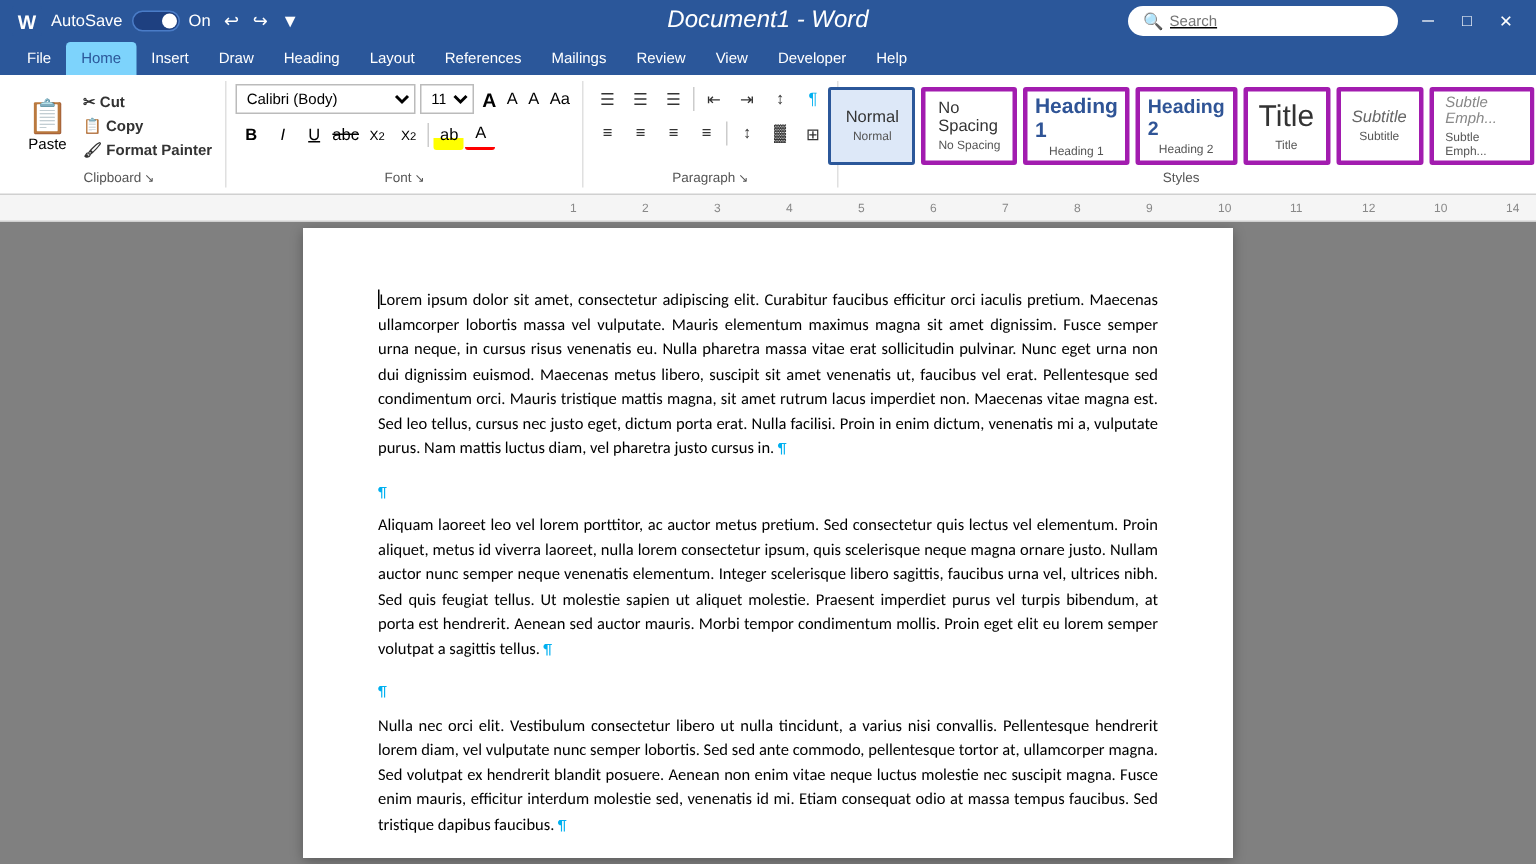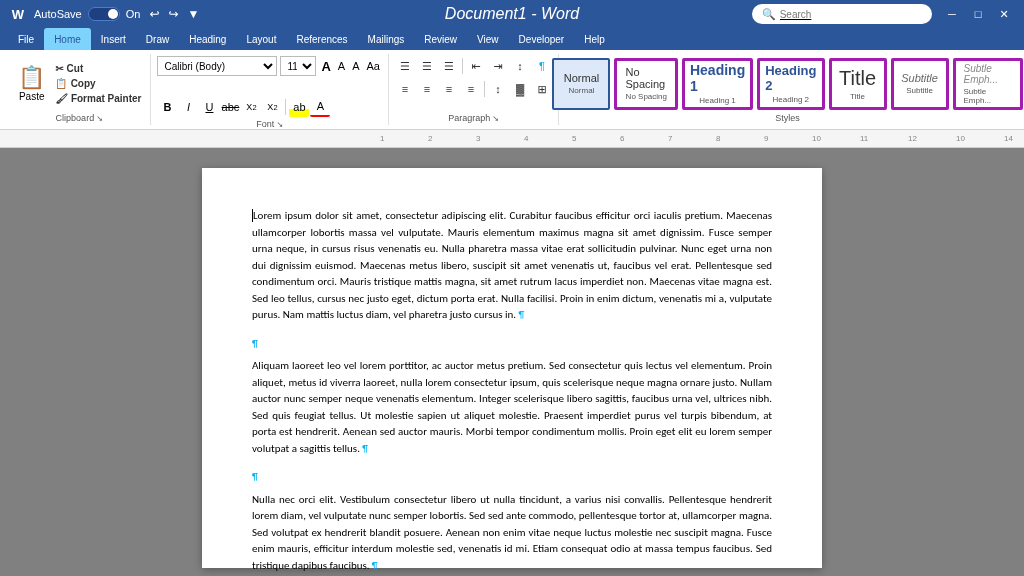--- a/index.html
+++ b/index.html
@@ -115,21 +115,21 @@
       padding: 1px 3px;
       border-radius: 2px;
       display: flex;
       align-items: center;
       gap: 2px;
       white-space: nowrap;
       font-weight: bold;
     }
 
     
-    .font-group-content { display: flex; flex-direction: column; gap: 21px; }
+    .font-group-content { display: flex; flex-direction: column; gap: 4px; }
     .font-row { display: flex; align-items: center; gap: 3px; }
     .font-select {
       border: 1px solid #bbb;
       background: white;
       font-size: 10px;
       height: 20px;
       padding: 0 2px;
       width: 120px;
       cursor: pointer;
     }
@@ -223,21 +223,21 @@
       text-align: left;
       font-size: 8px;
       color: #888;
     }
 
     
     .doc-area {
       background: #808080;
       display: flex;
       justify-content: center;
-      padding: 20px;
+      padding: 4px;
       height: calc(576px - 28px - 22px - 80px - 18px);
       overflow-y: auto;
     }
     .page {
       background: white;
       width: 620px;
       min-height: 400px;
       padding: 40px 50px;
       box-shadow: 0 2px 8px rgba(0,0,0,0.3);
       font-family: Calibri, 'Segoe UI', sans-serif;

